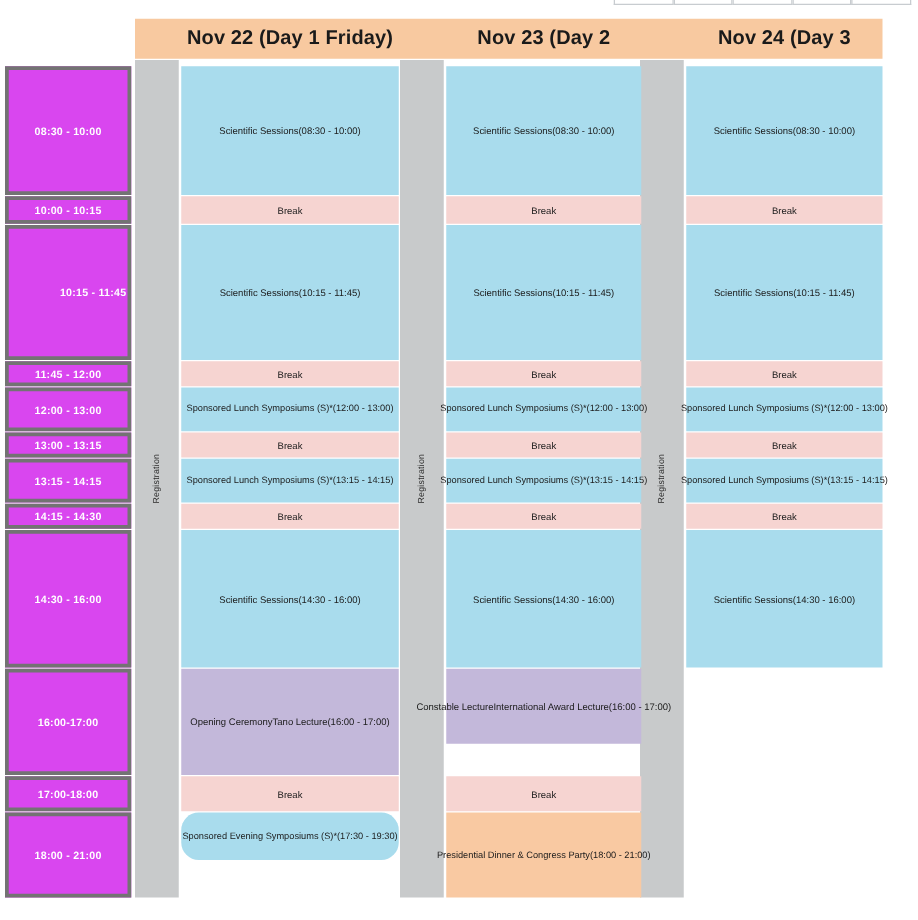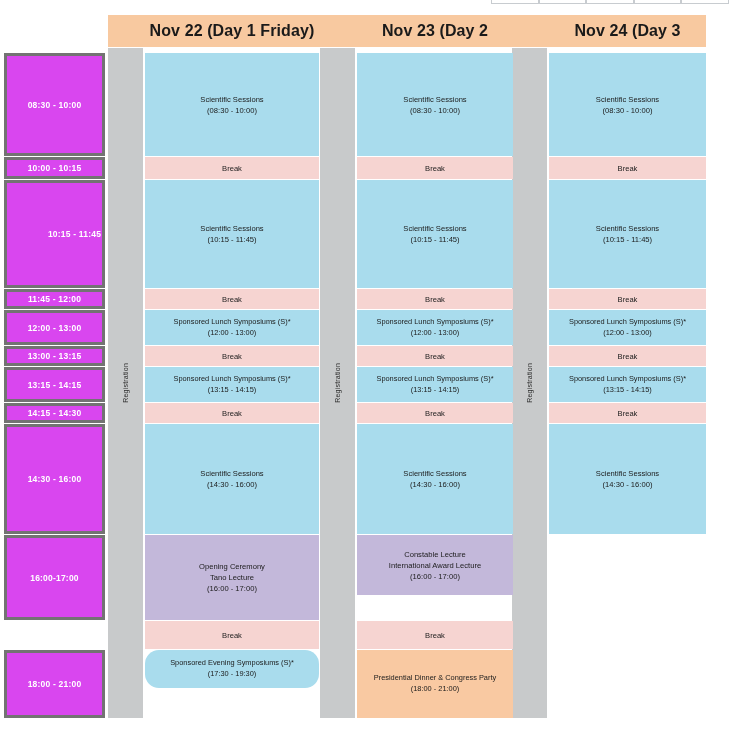--- a/index.html
+++ b/index.html
@@ -104,21 +104,21 @@
     justify-content: center;
     text-align: center;
     letter-spacing: .2px;
   }
 
   
   .block {
     position: absolute;
     box-sizing: border-box;
     display: flex;
-    flex-direction: column;
+    flex-direction: row;
     align-items: center;
     justify-content: center;
     text-align: center;
     color: #1b1b1b;
     font-size: 7.6px;
     line-height: 1.45;
     padding: 0 3px;
   }
   .block .l1 { white-space: nowrap; }
   .block .l2 { white-space: nowrap; }
@@ -166,20 +166,21 @@
   <div class="time-cell" style="top:53px;  height:103px;">08:30 - 10:00</div>
   <div class="time-cell" style="top:157px; height:22px;">10:00 - 10:15</div>
   <div class="time-cell" style="top:180px; height:108px;padding-left:40px;">10:15 - 11:45</div>
   <div class="time-cell" style="top:289px; height:20px;">11:45 - 12:00</div>
   <div class="time-cell" style="top:310px; height:35px;">12:00 - 13:00</div>
   <div class="time-cell" style="top:346px; height:20px;">13:00 - 13:15</div>
   <div class="time-cell" style="top:367px; height:35px;">13:15 - 14:15</div>
   <div class="time-cell" style="top:403px; height:20px;">14:15 - 14:30</div>
   <div class="time-cell" style="top:424px; height:110px;">14:30 - 16:00</div>
   <div class="time-cell" style="top:535px; height:85px;">16:00-17:00</div>
+  <div class="time-cell" style="top:621px; height:28px;">17:00-18:00</div>
   <div class="time-cell" style="top:650px; height:68px;">18:00 - 21:00</div>
 
   <div class="block c-session col1" style="top:53px; height:103px;">
     <span class="l1">Scientific Sessions</span>
     <span class="l2">(08:30 - 10:00)</span>
   </div>
   <div class="block c-break col1" style="top:157px; height:22px;">
     <span class="l1">Break</span>
   </div>
   <div class="block c-session col1" style="top:180px; height:108px;">

